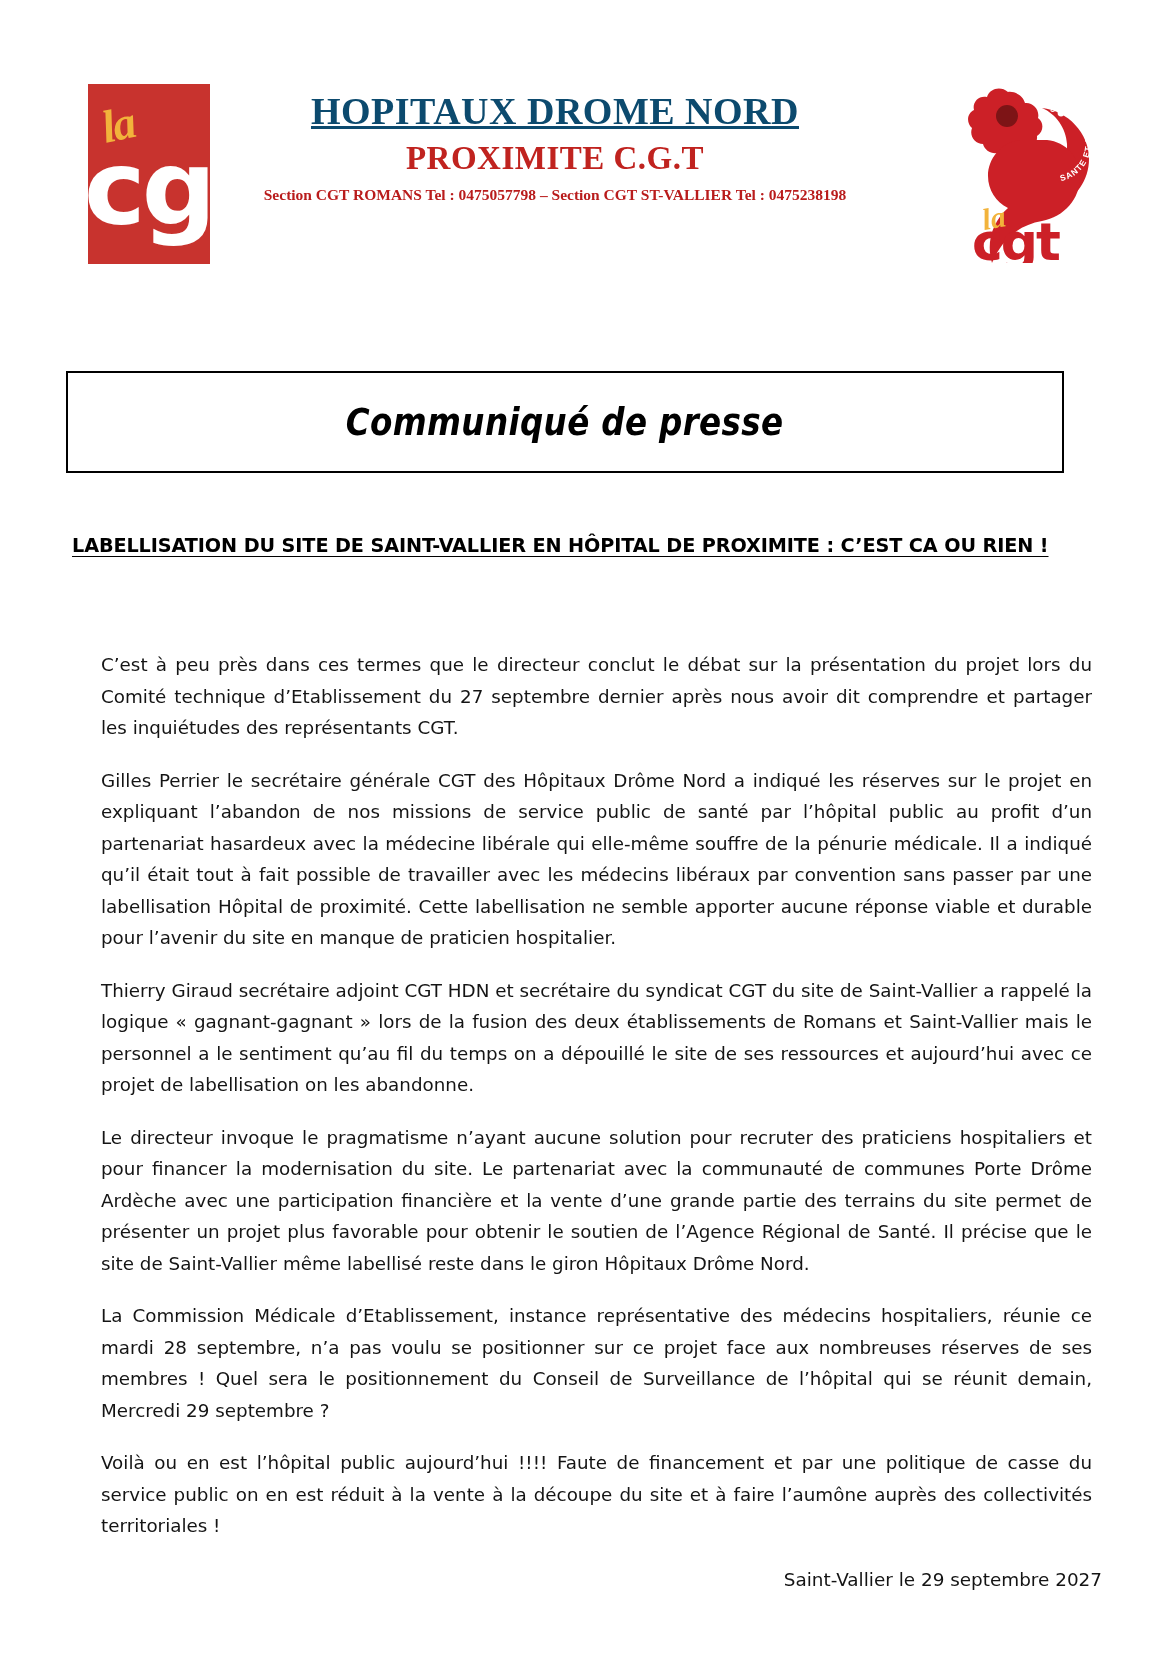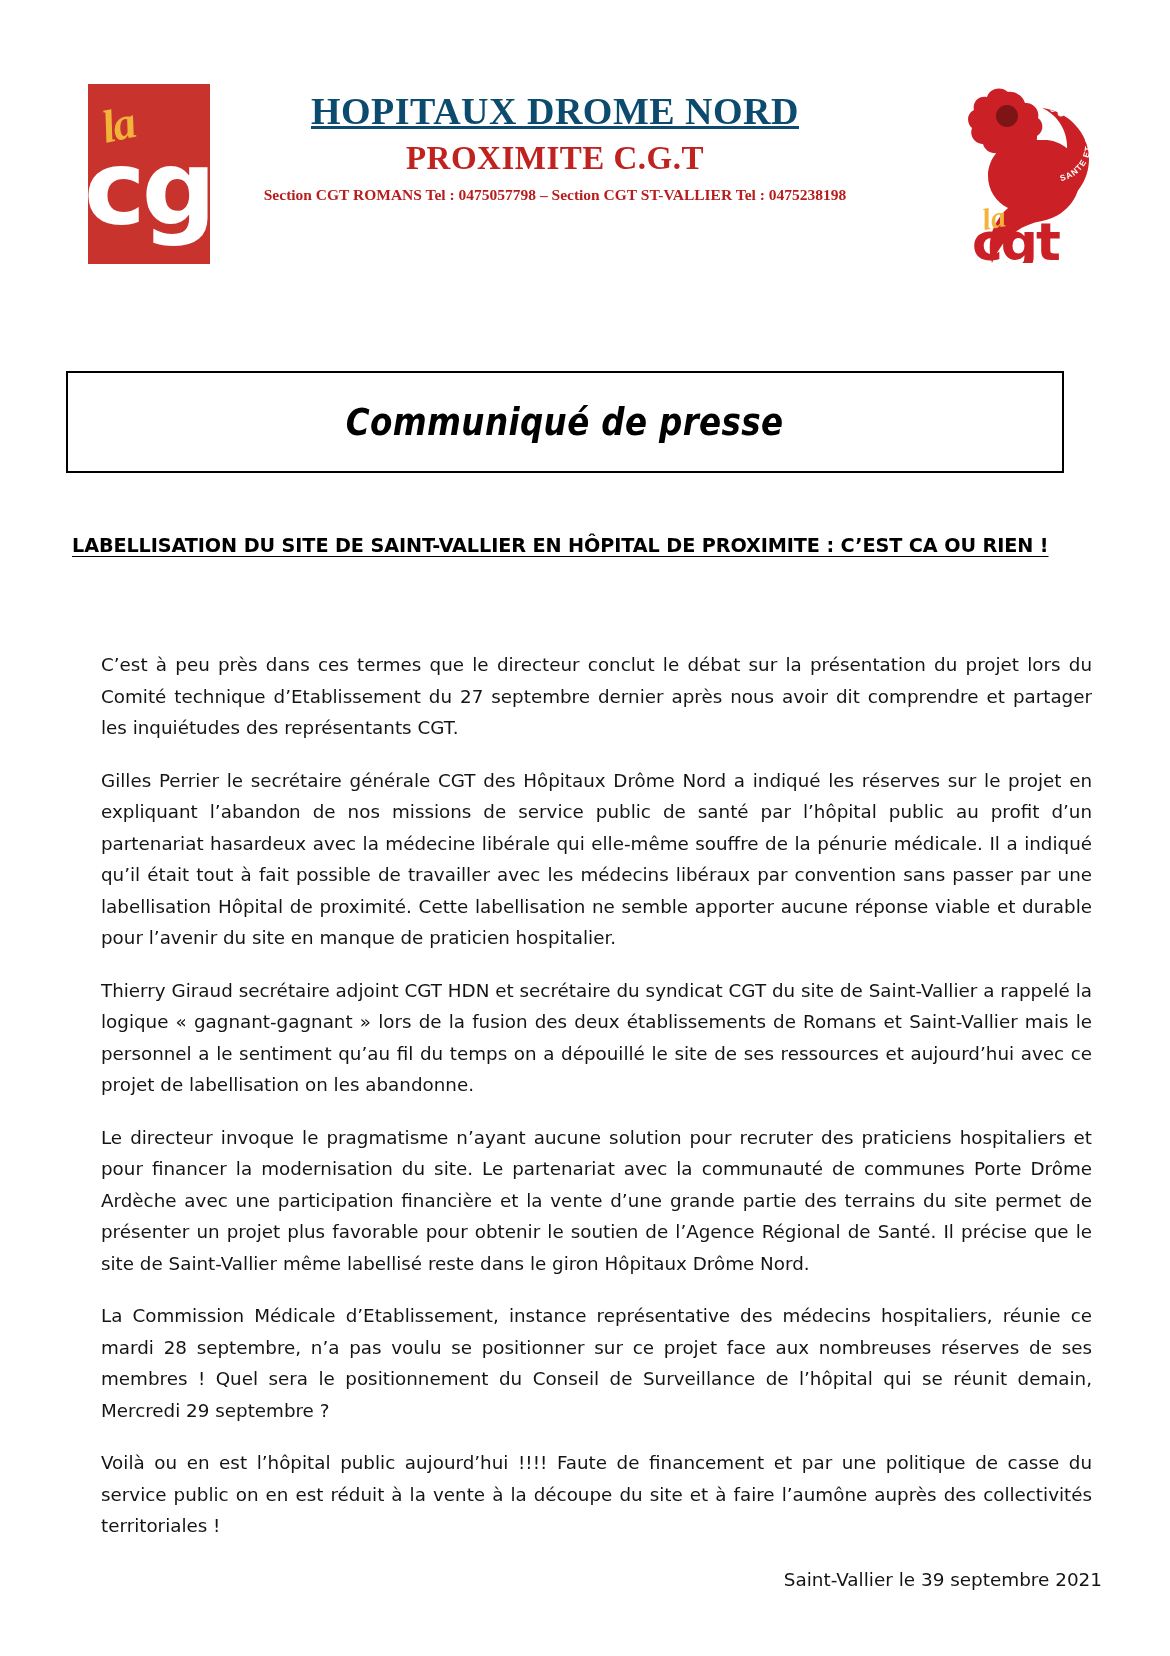--- a/index.html
+++ b/index.html
@@ -226,15 +226,15 @@
 
   <div class="body-copy">
     <p>C’est à peu près dans ces termes que le directeur conclut le débat sur la présentation du projet lors du Comité technique d’Etablissement du 27 septembre dernier après nous avoir dit comprendre et partager  les inquiétudes des représentants CGT.</p>
     <p>Gilles Perrier le secrétaire générale CGT des Hôpitaux Drôme Nord  a indiqué les réserves sur le projet en expliquant l’abandon de nos missions de service public de santé par    l’hôpital public au profit d’un partenariat hasardeux avec la médecine libérale qui elle-même souffre de la pénurie médicale. Il a indiqué qu’il était tout à fait possible de travailler avec les médecins libéraux par convention sans passer par une labellisation Hôpital de proximité. Cette labellisation ne semble apporter aucune réponse viable et durable pour l’avenir du site en manque de praticien hospitalier.</p>
     <p>Thierry Giraud secrétaire adjoint CGT HDN et secrétaire du syndicat CGT du site de Saint-Vallier a rappelé la logique « gagnant-gagnant » lors de la fusion des deux établissements de Romans et Saint-Vallier mais le personnel a le sentiment qu’au fil du temps on a dépouillé le site de ses ressources et aujourd’hui avec ce projet de labellisation on les abandonne.</p>
     <p>Le directeur invoque le pragmatisme n’ayant aucune solution pour recruter des praticiens hospitaliers et pour financer la modernisation du site. Le partenariat avec la communauté de communes Porte Drôme Ardèche avec une participation financière et la vente d’une grande partie des terrains du site permet de présenter un projet plus favorable pour obtenir le soutien de l’Agence Régional de Santé. Il précise que le site de Saint-Vallier même labellisé  reste dans le giron Hôpitaux Drôme Nord.</p>
     <p>La Commission Médicale d’Etablissement, instance représentative des médecins hospitaliers, réunie ce mardi 28 septembre, n’a pas voulu se positionner sur ce projet face aux nombreuses réserves de ses membres ! Quel sera le positionnement du Conseil de Surveillance de l’hôpital qui se réunit demain, Mercredi 29 septembre ?</p>
     <p>Voilà ou en est l’hôpital public aujourd’hui !!!! Faute de financement et par une politique de casse du service public on en est réduit à la vente à la découpe du site et à faire l’aumône auprès des collectivités territoriales !</p>
   </div>
 
-  <div class="signoff">Saint-Vallier le 39 septembre 2021</div>
+  <div class="signoff">Saint-Vallier le 29 septembre 2027</div>
 
 </div>
 
 </body></html>

